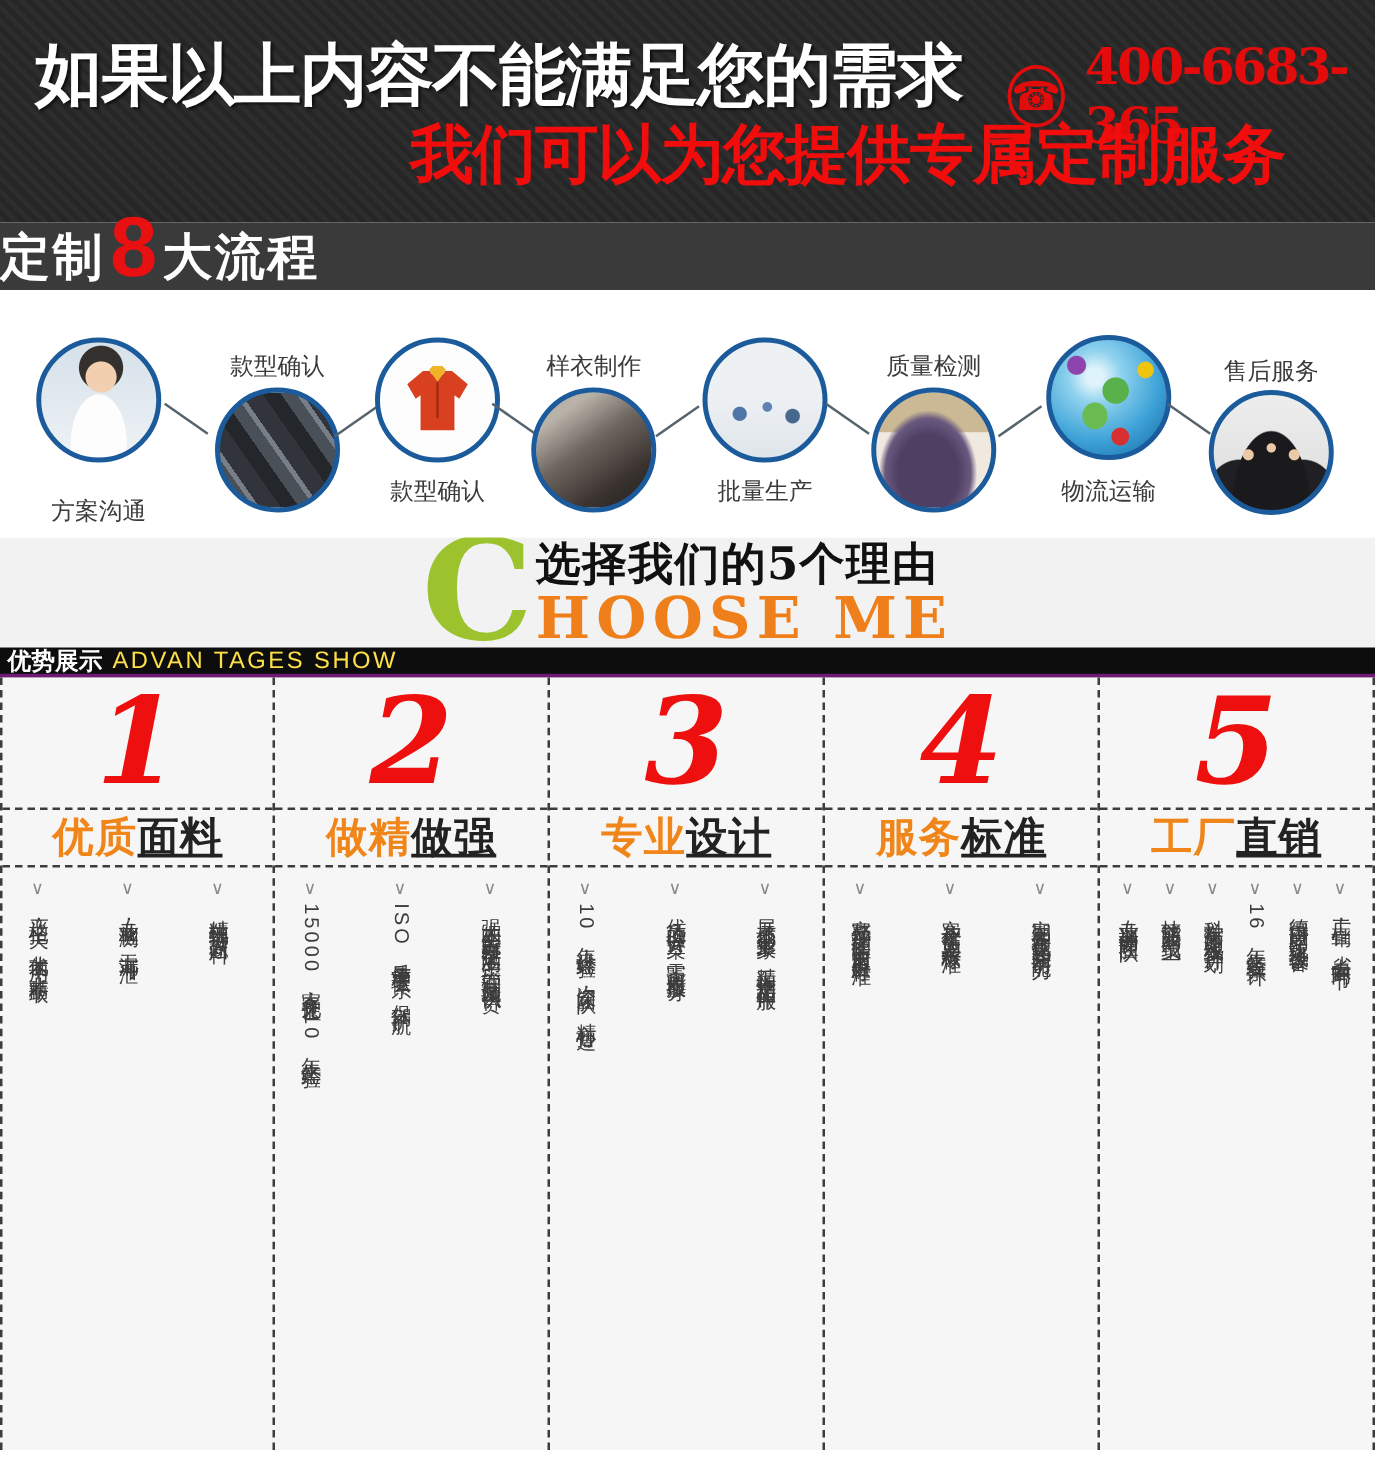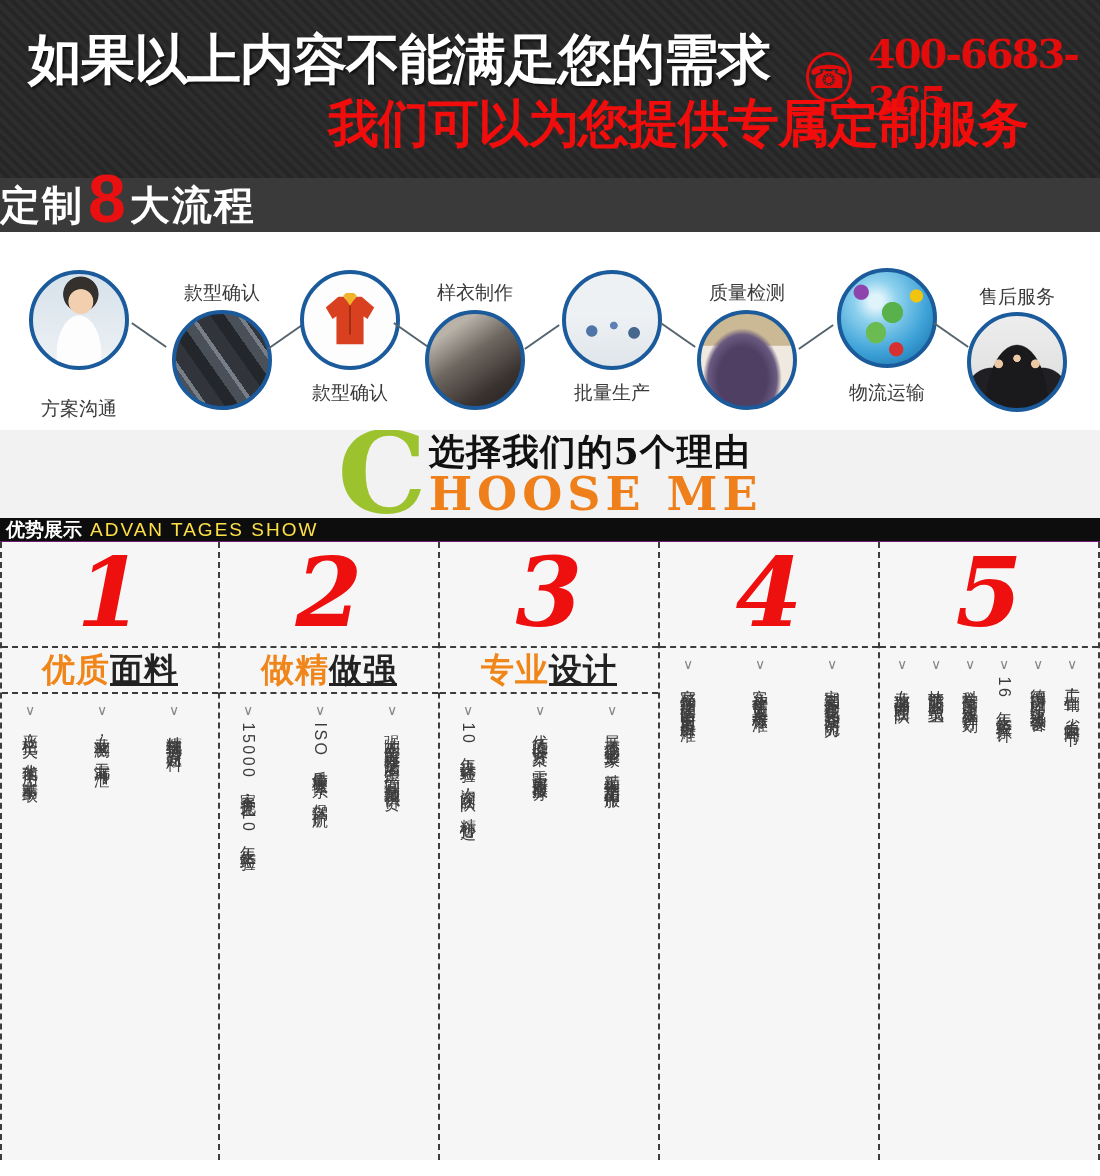--- a/index.html
+++ b/index.html
@@ -81,21 +81,21 @@
   .choose { height:88px; background:#f2f2f2; display:flex; justify-content:center; }
   .choose-inner { display:flex; align-items:flex-start; }
   .big-c { font-family:"DejaVu Serif", serif; font-weight:bold; font-size:112px;
     line-height:86px; color:#9cc32e; margin-right:2px; }
   .choose-cn { font-family:"DejaVu Serif", serif; font-weight:bold; font-size:36px;
     line-height:42px; color:#111; letter-spacing:1px; }
   .choose-en { font-family:"DejaVu Serif", serif; font-weight:bold; font-size:46px;
     line-height:44px; color:#ef7f1a; letter-spacing:5px; }
 
   
-  .adv-bar { height:24px; background:#0d0d0d; border-bottom:1px solid #701a75;
+  .adv-bar { height:24px; background:#0d0d0d; border-bottom:3px solid #701a75;
     display:flex; align-items:center; padding-left:6px; }
   .adv-cn { color:#fff; font-weight:bold; font-size:19px; }
   .adv-en { color:#fde047; font-size:19px; margin-left:8px; letter-spacing:2px; }
 
   
   .reasons { height:618px; background:#f6f6f6; display:grid;
     grid-template-columns:repeat(5,220px); }
   .col { border-right:2px dashed #3c3c3c; height:100%; }
   .col:first-child { border-left:2px dashed #3c3c3c; }
   .num-row { height:106px; border-bottom:2px dashed #3c3c3c; text-align:center; }
@@ -223,29 +223,37 @@
       </div>
       <div class="points-row">
         <div class="vpoint"><span class="vmark">∨</span><span>10年设计经验，资深团队，精心打造</span></div>
         <div class="vpoint"><span class="vmark">∨</span><span>优质的设计方案，零距离对接服务</span></div>
         <div class="vpoint"><span class="vmark">∨</span><span>展示成功企业形象，精工细作精品工作服</span></div>
       </div>
     </div>
 
     <div class="col">
       <div class="num-row"><span class="num">4</span></div>
+      <div class="head-row">
+        <span class="hl">服务</span>
+          <span class="rest">标准</span>
+      </div>
       <div class="points-row">
         <div class="vpoint"><span class="vmark">∨</span><span>完整仔细严谨的售前中后服务白标准</span></div>
         <div class="vpoint"><span class="vmark">∨</span><span>客户评价作为主要考核标准</span></div>
         <div class="vpoint"><span class="vmark">∨</span><span>定期客户调查优化客户回访能力</span></div>
       </div>
     </div>
 
     <div class="col">
       <div class="num-row"><span class="num">5</span></div>
+      <div class="head-row">
+        <span class="hl">工厂</span>
+          <span class="rest">直销</span>
+      </div>
       <div class="points-row tight">
         <div class="vpoint"><span class="vmark">∨</span><span>专业培训的管理团队</span></div>
         <div class="vpoint"><span class="vmark">∨</span><span>技能游戏的一线员工</span></div>
         <div class="vpoint"><span class="vmark">∨</span><span>科学有序的流水线生产计划</span></div>
         <div class="vpoint"><span class="vmark">∨</span><span>16年生产经验累计</span></div>
         <div class="vpoint"><span class="vmark">∨</span><span>德国进口的一线流水线设备</span></div>
         <div class="vpoint"><span class="vmark">∨</span><span>工厂直销，省去中间环节</span></div>
       </div>
     </div>
 

